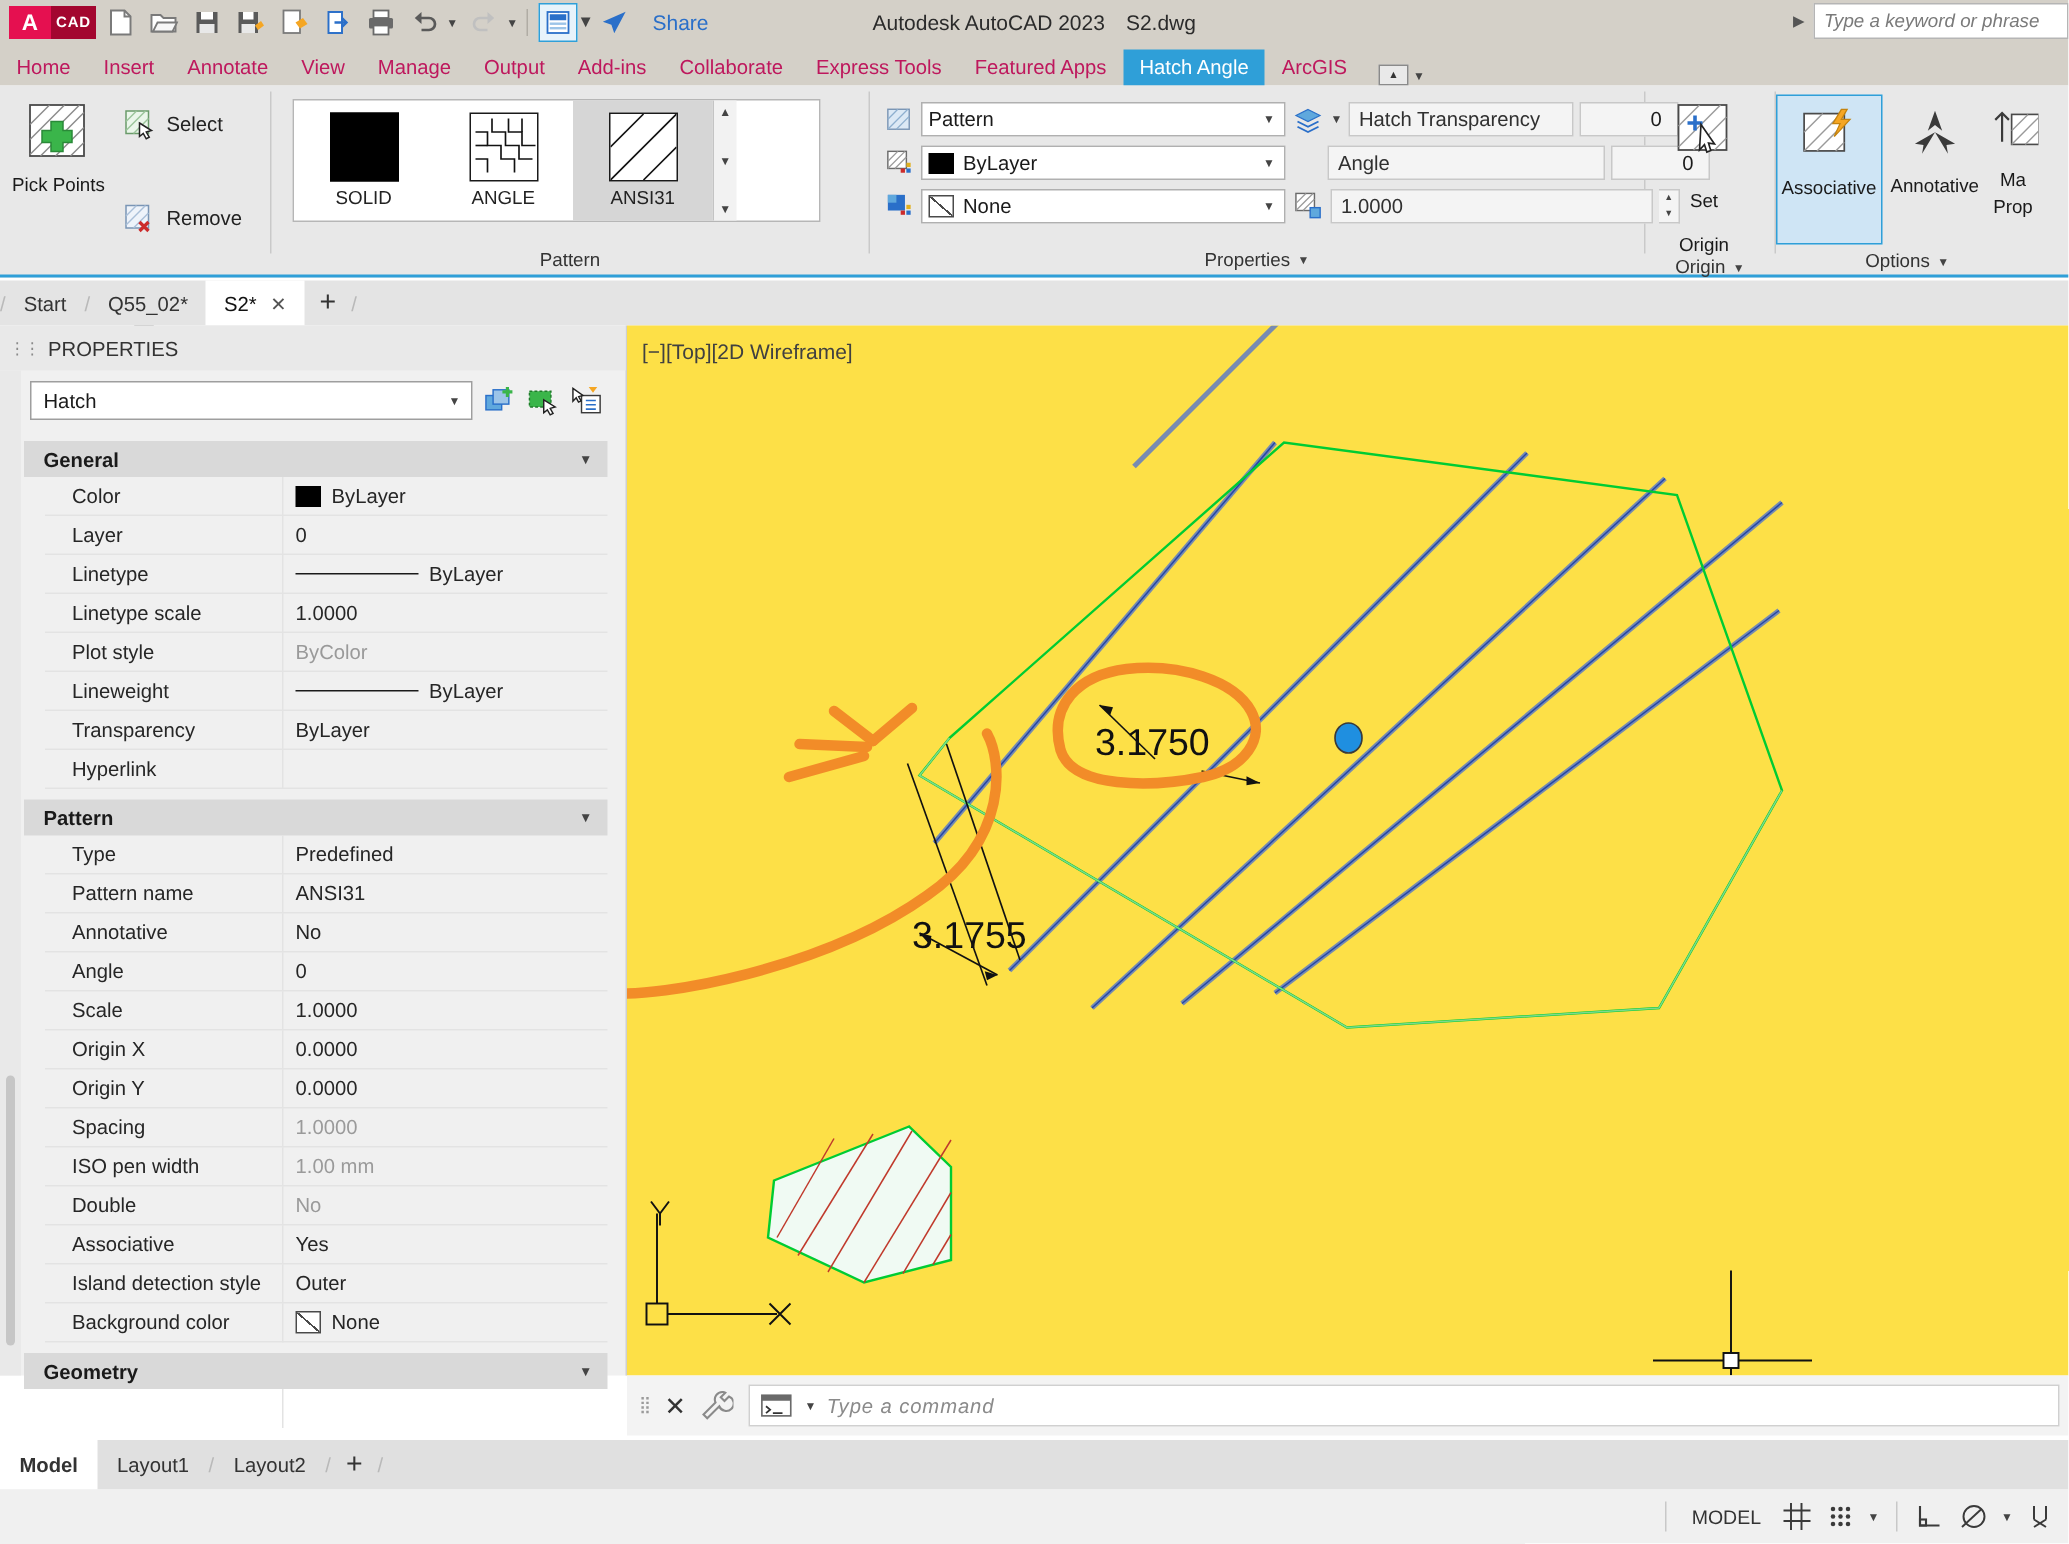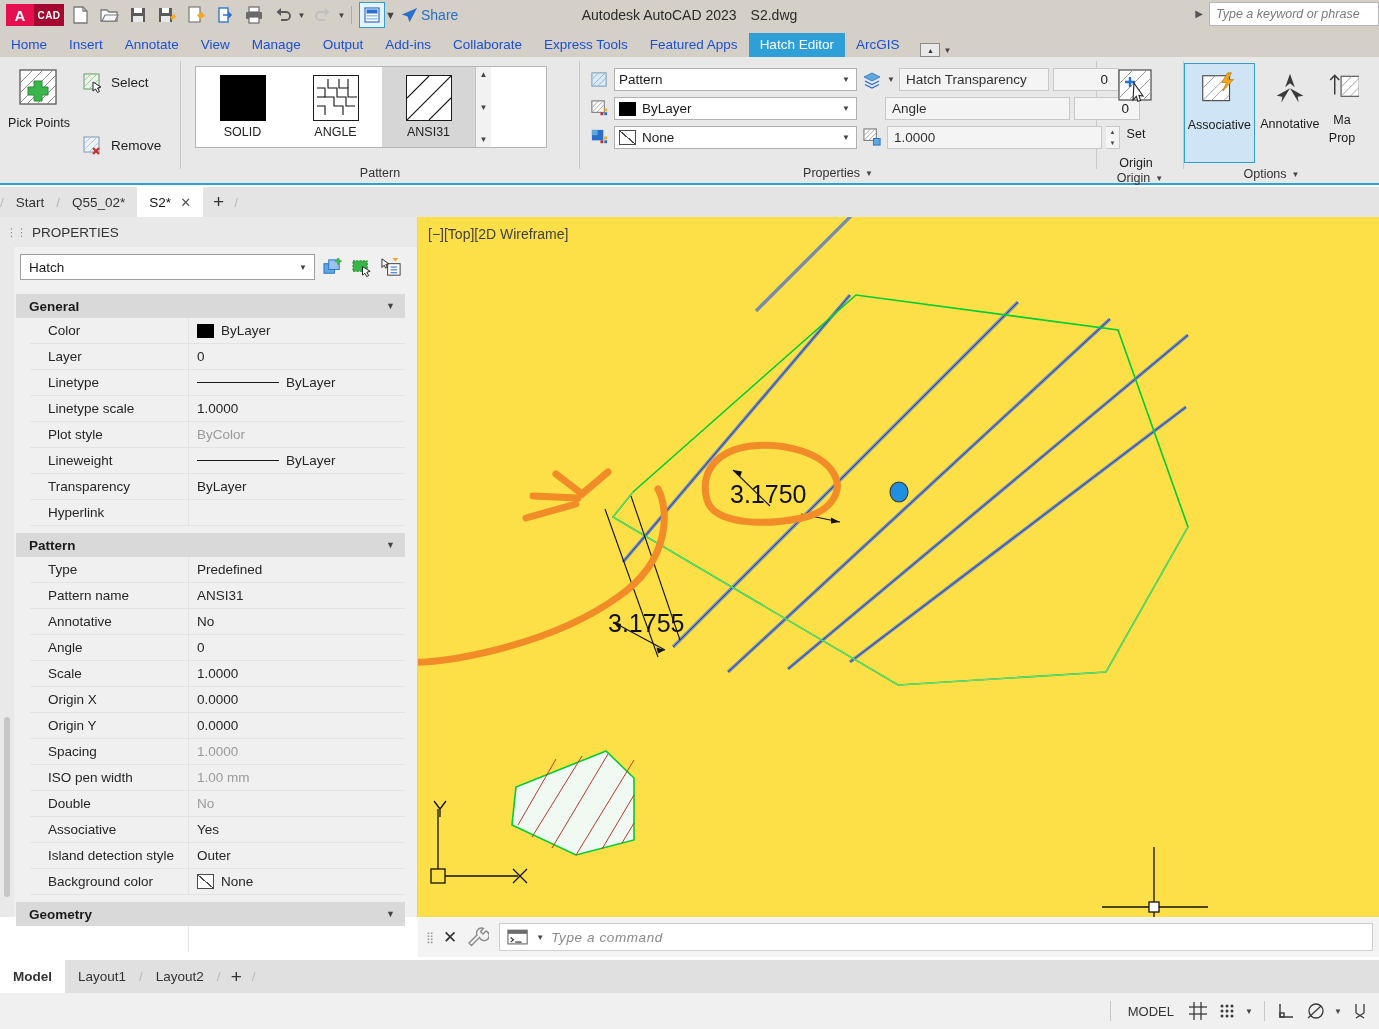--- a/index.html
+++ b/index.html
@@ -34,21 +34,21 @@
     width:26px; height:26px; margin-left:3px;
     display:flex; align-items:center; justify-content:center;
   }
   .qat-icon svg { display:block; }
   .qat-arrow {
     width:11px; height:26px; display:flex; align-items:center;
     justify-content:center; font-size:8px; color:#444;
   }
   .qat-sep { width:1px; height:18px; background:#b0aca4; margin:0 4px; }
   #share {
-    display:flex; align-items:center; margin-left:4px; gap:2px;
+    display:flex; align-items:center; margin-left:4px; gap:16px;
   }
   #share-label { color:#2a6fc9; font-size:14px; }
   #app-title {
     position:absolute; left:0; top:0; width:1379px; height:30px;
     display:flex; align-items:center; justify-content:center;
     font-size:14px; color:#2b2b2b; pointer-events:none; gap:14px;
   }
   #search-box {
     position:absolute; right:0; top:2px; width:170px; height:24px;
     background:#fff; border:1px solid #b5b5b5;
@@ -61,21 +61,21 @@
     position:absolute; right:176px; top:8px; font-size:10px; color:#555;
   }
 
   
   #ribbon-tabs {
     position:absolute; left:0; top:30px; width:1379px; height:27px;
     background:#d4d0c8; display:flex; align-items:flex-end;
     font-size:13.5px;
   }
   .rtab {
-    padding:4px 11px 5px 11px; color:#1d4ed8; cursor:default; height:24px;
+    padding:4px 11px 5px 11px; color:#be185d; cursor:default; height:24px;
     display:flex; align-items:center;
   }
   .rtab.active {
     background:#2f9fd8; color:#ffffff;
   }
   #tab-extra {
     margin-left:10px; display:flex; align-items:center; gap:3px;
   }
   #tab-extra .minibox {
     width:20px; height:14px; border:1px solid #8a8a8a; background:#e9e9e9;
@@ -390,21 +390,21 @@
   <div class="rtab">Home</div>
   <div class="rtab">Insert</div>
   <div class="rtab">Annotate</div>
   <div class="rtab">View</div>
   <div class="rtab">Manage</div>
   <div class="rtab">Output</div>
   <div class="rtab">Add-ins</div>
   <div class="rtab">Collaborate</div>
   <div class="rtab">Express Tools</div>
   <div class="rtab">Featured Apps</div>
-  <div class="rtab active">Hatch Editor</div>
+  <div class="rtab active">Hatch Angle</div>
   <div class="rtab">ArcGIS</div>
   <div id="tab-extra">
     <div class="minibox">▲</div>
     <span style="font-size:8px;color:#444;">▼</span>
   </div>
 </div>
 
 <div id="ribbon">
 
   <div class="panel" id="panel-boundaries">

